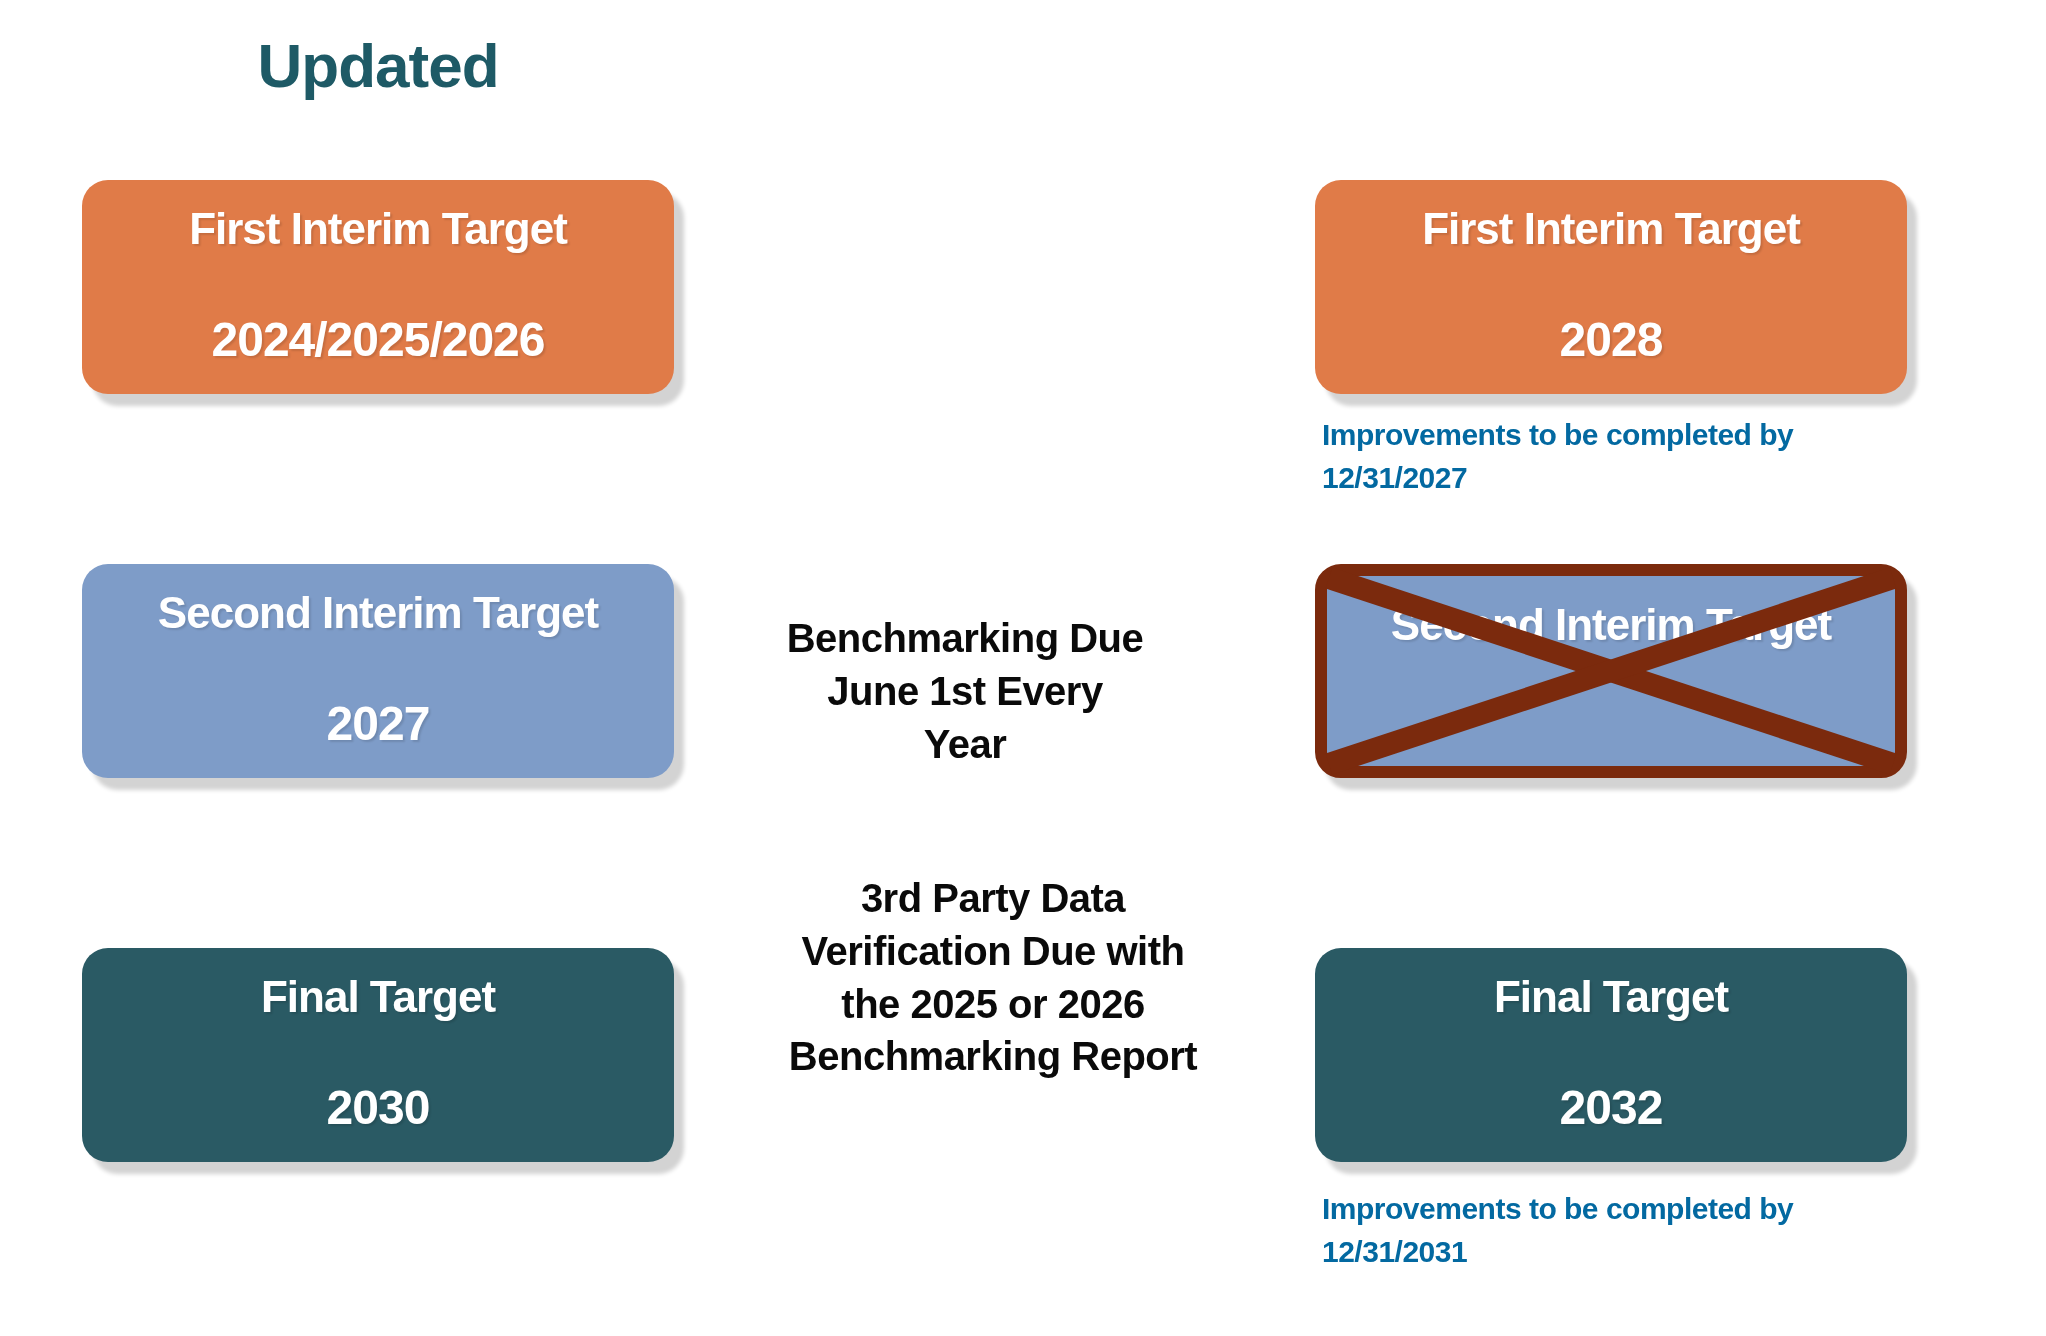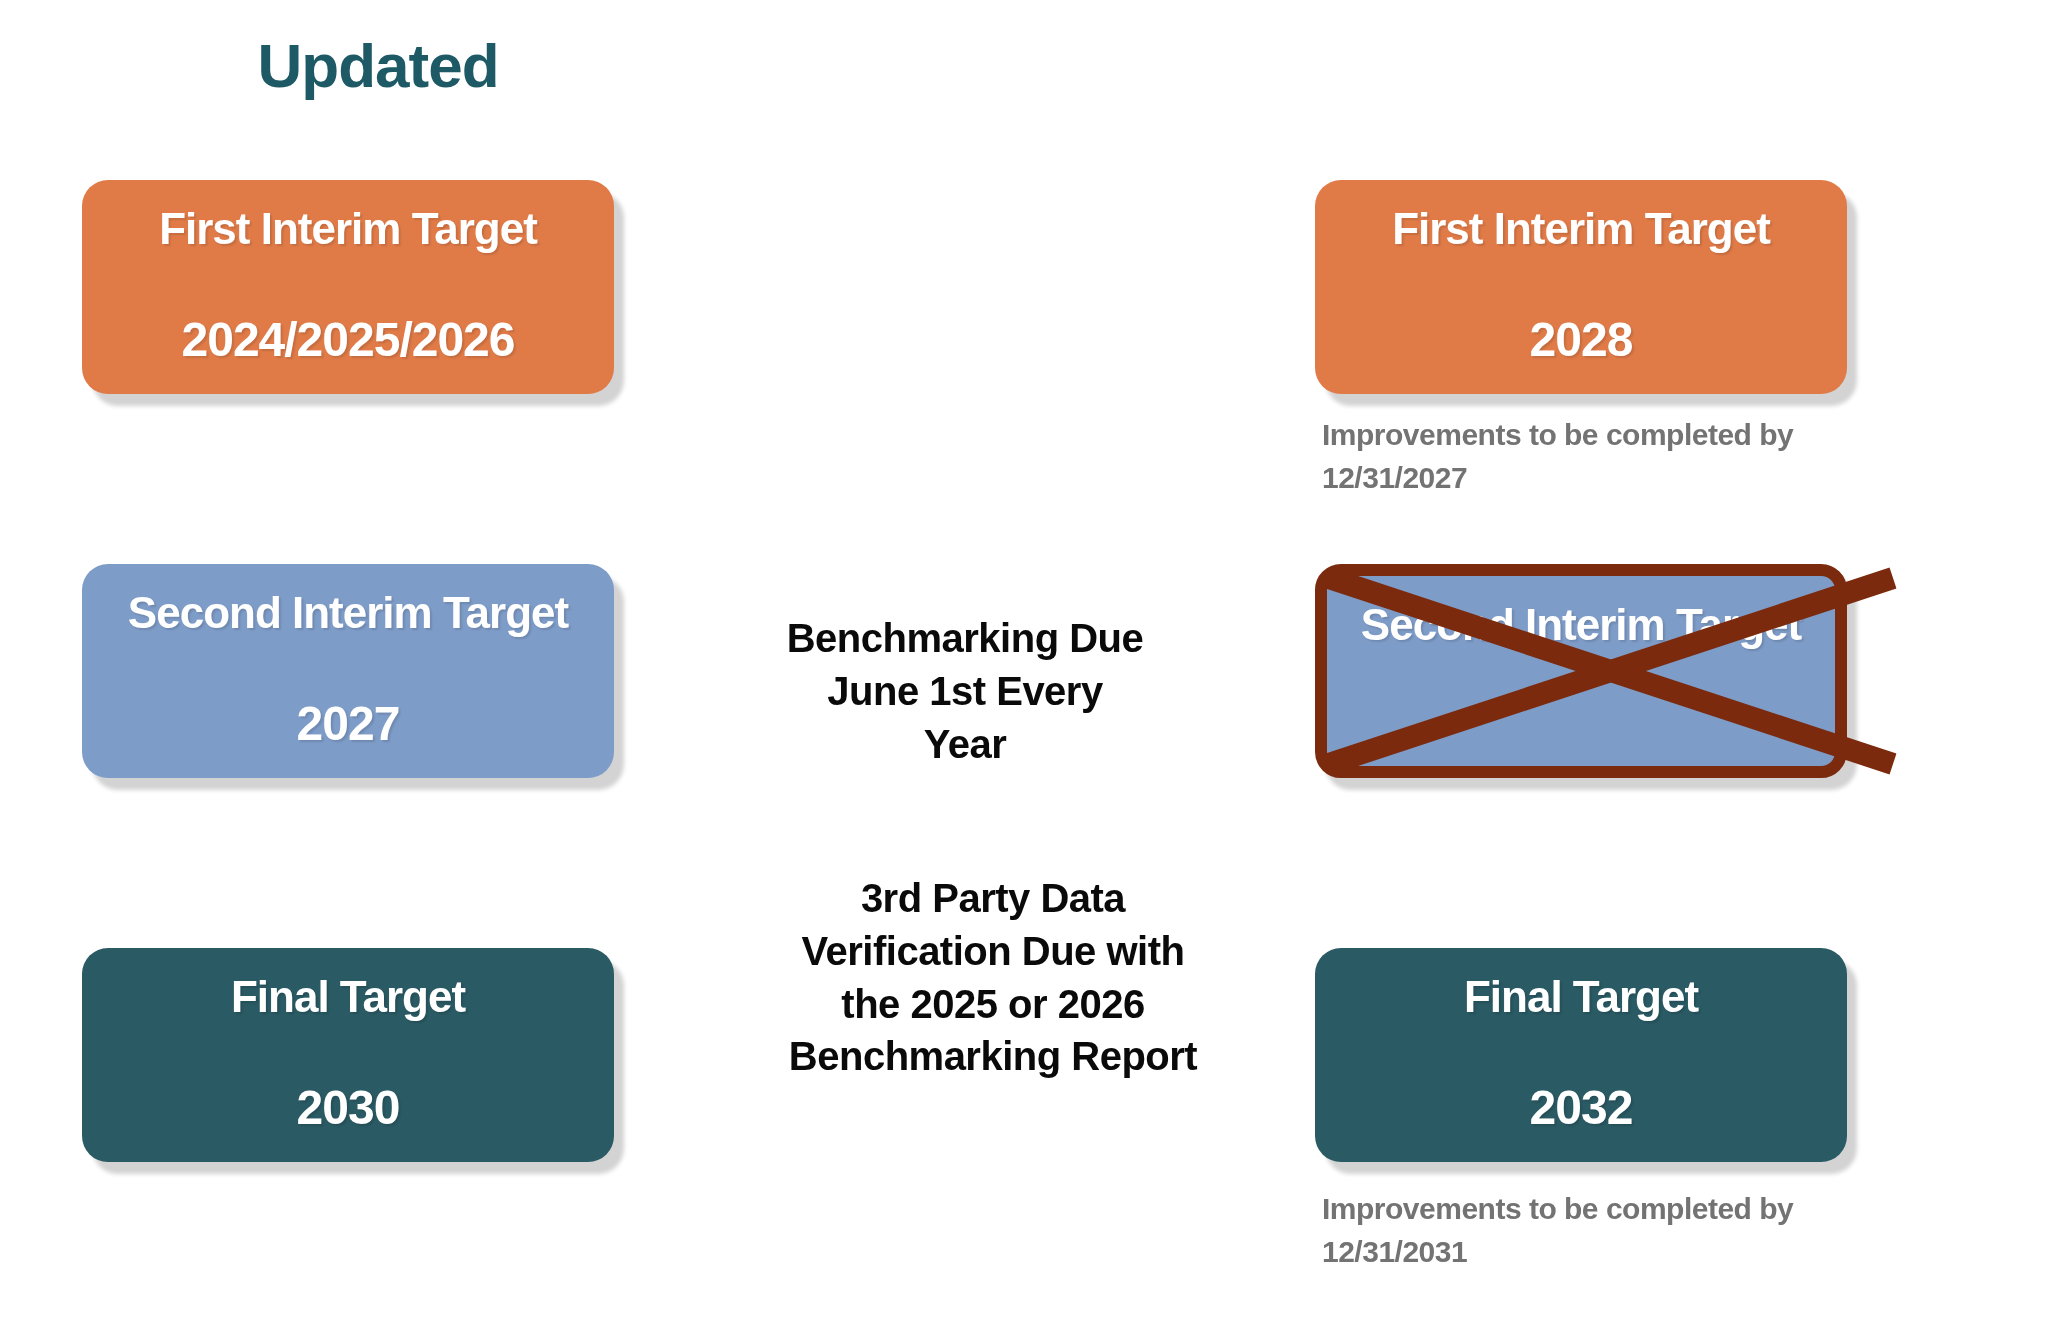--- a/index.html
+++ b/index.html
@@ -23,21 +23,21 @@
     font-size: 62px;
     font-weight: 700;
     letter-spacing: -1px;
     line-height: 1.15;
   }
   #header-original { left: 82px; }
   #header-updated  { left: 1315px; }
 
   .target-box {
     position: absolute;
-    width: 532px;
+    width: 592px;
     height: 214px;
     border-radius: 26px;
     box-shadow: 10px 12px 4px #d3d3d3;
     box-sizing: border-box;
   }
   .col-left  { left: 82px; }
   .col-right { left: 1315px; }
   .row-1 { top: 180px; }
   .row-2 { top: 564px; }
   .row-3 { top: 948px; }
@@ -88,21 +88,21 @@
   #mid-note-1 { left: 742px; top: 612px; width: 446px; }
   #mid-note-2 { left: 763px; top: 872px; width: 460px; }
 
   .box-note {
     position: absolute;
     left: 1322px;
     width: 600px;
     font-size: 30px;
     font-weight: 700;
     letter-spacing: -0.5px;
-    color: #737373;
+    color: #0369a1;
     text-align: left;
     line-height: 1.42;
     white-space: pre-line;
   }
   #box-note-1 { top: 414px; }
   #box-note-2 { top: 1188px; }
 </style>
 </head>
 <body>
 

